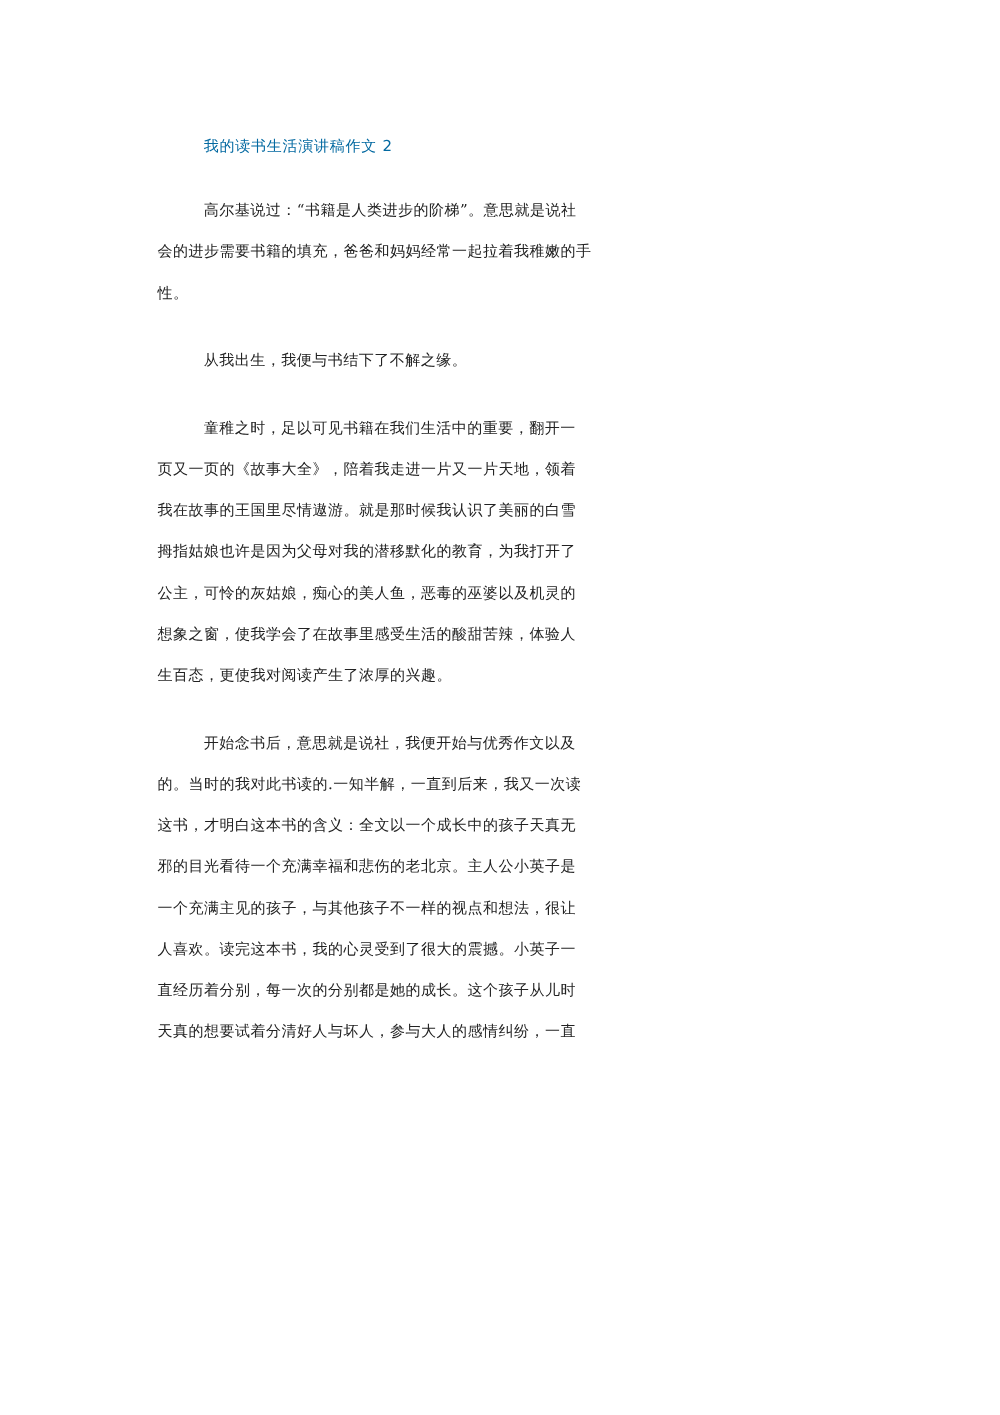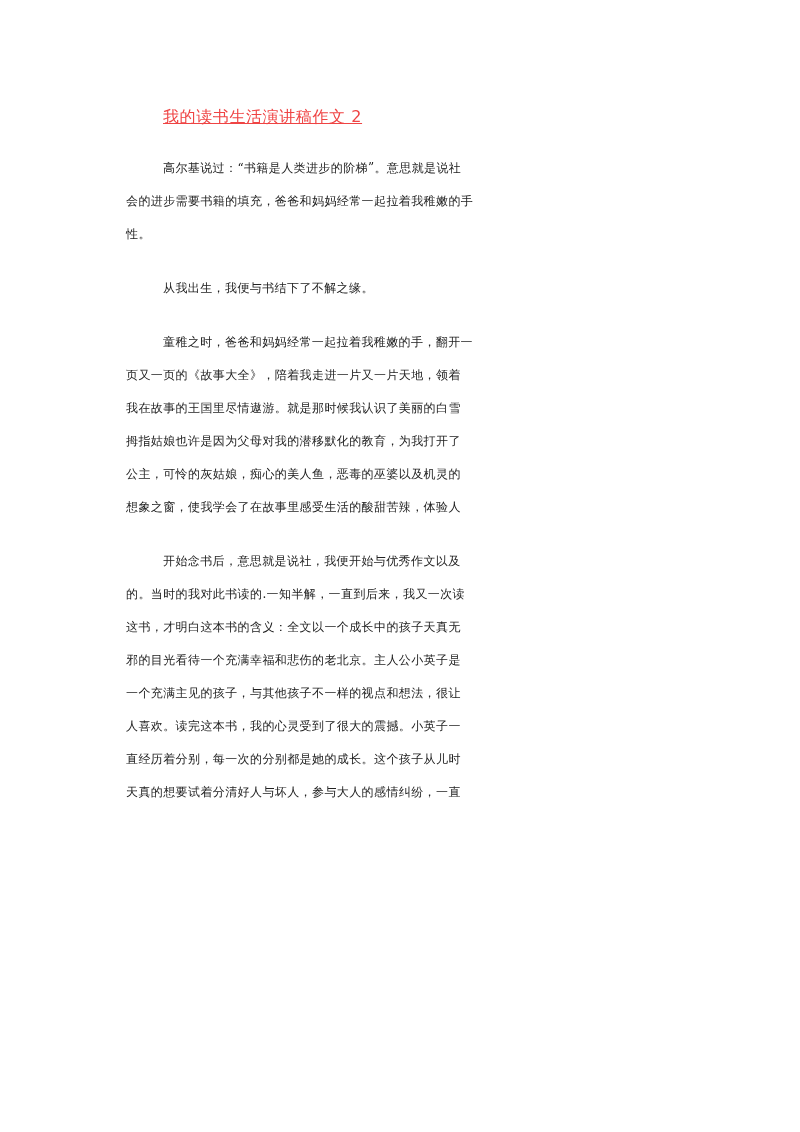--- a/index.html
+++ b/index.html
@@ -8,22 +8,22 @@
       position: absolute; left: 0; top: 0; width: 800px; height: 1132px;
       background: #ffffff;
     }
     .content {
       position: absolute; left: 163px; top: 103px; width: 474px;
       font-family: "DejaVu Serif", "Liberation Serif", serif;
       color: #222222;
     }
     .title {
       font-family: "DejaVu Sans", "Liberation Sans", sans-serif;
-      font-size: 16px; color: #ef4444; line-height: 28px;
-      margin: 0 0 21px 0; font-weight: normal; letter-spacing: 0.6px; text-decoration: underline;
+      font-size: 12px; color: #0369a1; line-height: 28px;
+      margin: 0 0 21px 0; font-weight: normal; letter-spacing: 0.6px;
     }
     .para {
       font-size: 12px; line-height: 33px; margin: 0 0 21px 0;
       text-indent: 0; letter-spacing: 0.4px;
       white-space: normal;
     }
     .line { display: block; white-space: nowrap; }
     .line.first { margin-left: 0; }
     .p1 .line.cont, .p3 .line.cont, .p4 .line.cont { margin-left: -37px; }
     .p2 .line { }
@@ -39,26 +39,27 @@
       <span class="line first">高尔基说过：“书籍是人类进步的阶梯”。意思就是说社</span>
       <span class="line cont">会的进步需要书籍的填充，爸爸和妈妈经常一起拉着我稚嫩的手</span>
       <span class="line cont">性。</span>
     </div>
 
     <div class="para p2">
       <span class="line first">从我出生，我便与书结下了不解之缘。</span>
     </div>
 
     <div class="para p3">
-      <span class="line first">童稚之时，爸爸和妈妈经常一起拉着我稚嫩的手，翻开一</span>
+      <span class="line first">童稚之时，足以可见书籍在我们生活中的重要，翻开一</span>
       <span class="line cont">页又一页的《故事大全》，陪着我走进一片又一片天地，领着</span>
       <span class="line cont">我在故事的王国里尽情遨游。就是那时候我认识了美丽的白雪</span>
       <span class="line cont">拇指姑娘也许是因为父母对我的潜移默化的教育，为我打开了</span>
       <span class="line cont">公主，可怜的灰姑娘，痴心的美人鱼，恶毒的巫婆以及机灵的</span>
       <span class="line cont">想象之窗，使我学会了在故事里感受生活的酸甜苦辣，体验人</span>
+      <span class="line cont">生百态，更使我对阅读产生了浓厚的兴趣。</span>
     </div>
 
     <div class="para p4">
       <span class="line first">开始念书后，意思就是说社，我便开始与优秀作文以及</span>
       <span class="line cont">的。当时的我对此书读的.一知半解，一直到后来，我又一次读</span>
       <span class="line cont">这书，才明白这本书的含义：全文以一个成长中的孩子天真无</span>
       <span class="line cont">邪的目光看待一个充满幸福和悲伤的老北京。主人公小英子是</span>
       <span class="line cont">一个充满主见的孩子，与其他孩子不一样的视点和想法，很让</span>
       <span class="line cont">人喜欢。读完这本书，我的心灵受到了很大的震撼。小英子一</span>
       <span class="line cont">直经历着分别，每一次的分别都是她的成长。这个孩子从儿时</span>

